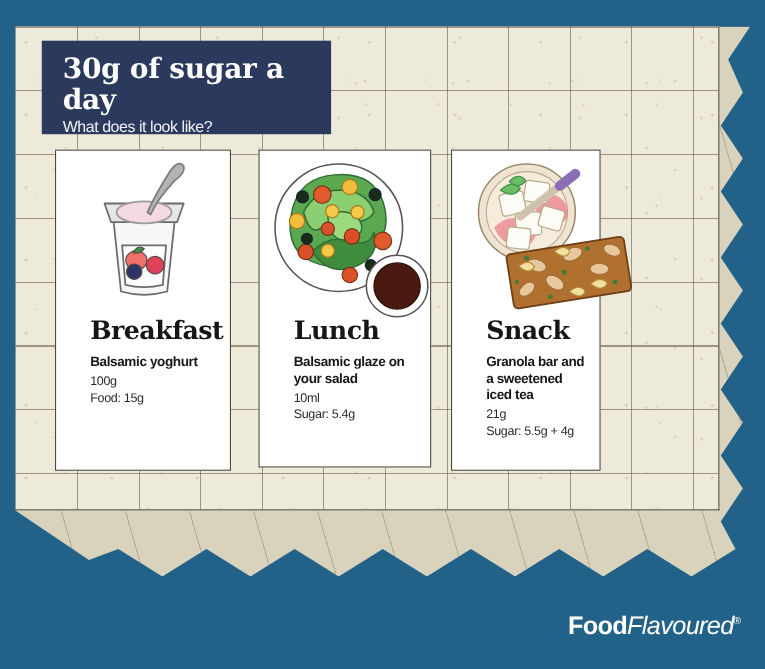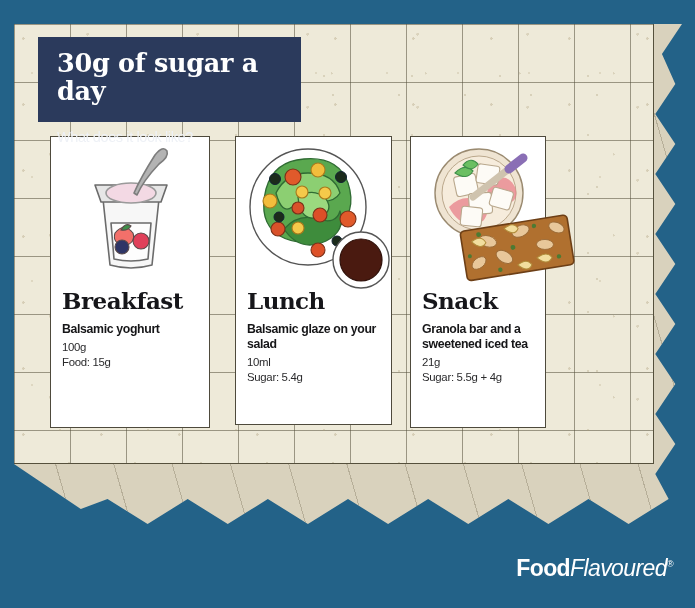--- a/index.html
+++ b/index.html
@@ -63,34 +63,34 @@
     position:absolute; left:38px; top:37px; width:263px; height:85px;
     background:#2b3a5c; padding:12px 0 0 19px; z-index:5;
   }
   .header h1{
     font-family:"DejaVu Serif", serif;
     color:#fff; font-size:25.5px; font-weight:700; letter-spacing:-.3px;
     line-height:1.1;
   }
   .header h2{
     color:#eef1f6; font-size:14.5px; font-weight:400;
-    letter-spacing:-.4px; margin-top:24px;
+    letter-spacing:-.4px; margin-top:3px;
   }
 
   
   .card{
     position:absolute; background:#fff; border:1px solid #4e4a3c; z-index:4;
     display:flex; flex-direction:column;
   }
   #card-0{ left:50px;  top:136px; width:160px; height:292px; }
   #card-1{ left:235px; top:136px; width:157px; height:289px; }
   #card-2{ left:410px; top:136px; width:136px; height:292px; }
 
   .art{ height:152px; position:relative; flex:0 0 auto; }
-  .txt{ padding:0 11px; }
+  .txt{ padding:0 11px;margin-left:20px; }
 
   .meal{
     font-family:"DejaVu Serif", serif;
     font-size:23px; font-weight:700; color:#16161a;
     letter-spacing:-.5px; line-height:1;
   }
   .item{
     font-size:12.3px; font-weight:700; color:#161618;
     line-height:1.22; margin-top:10px; letter-spacing:-.35px;
   }

